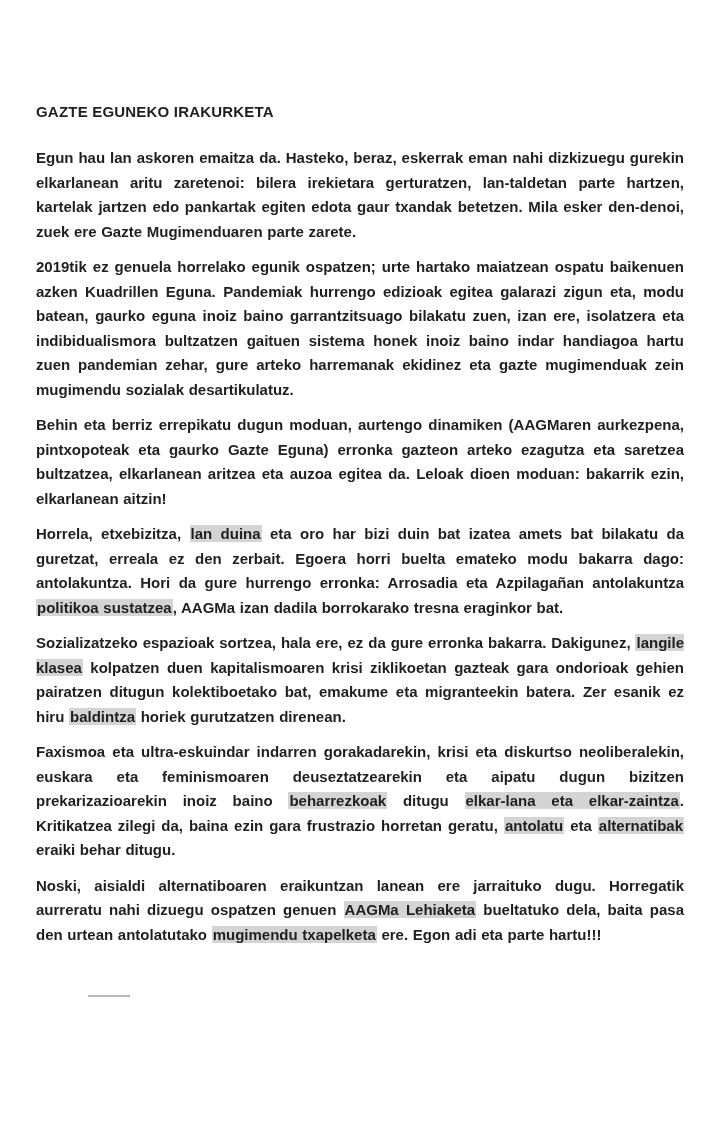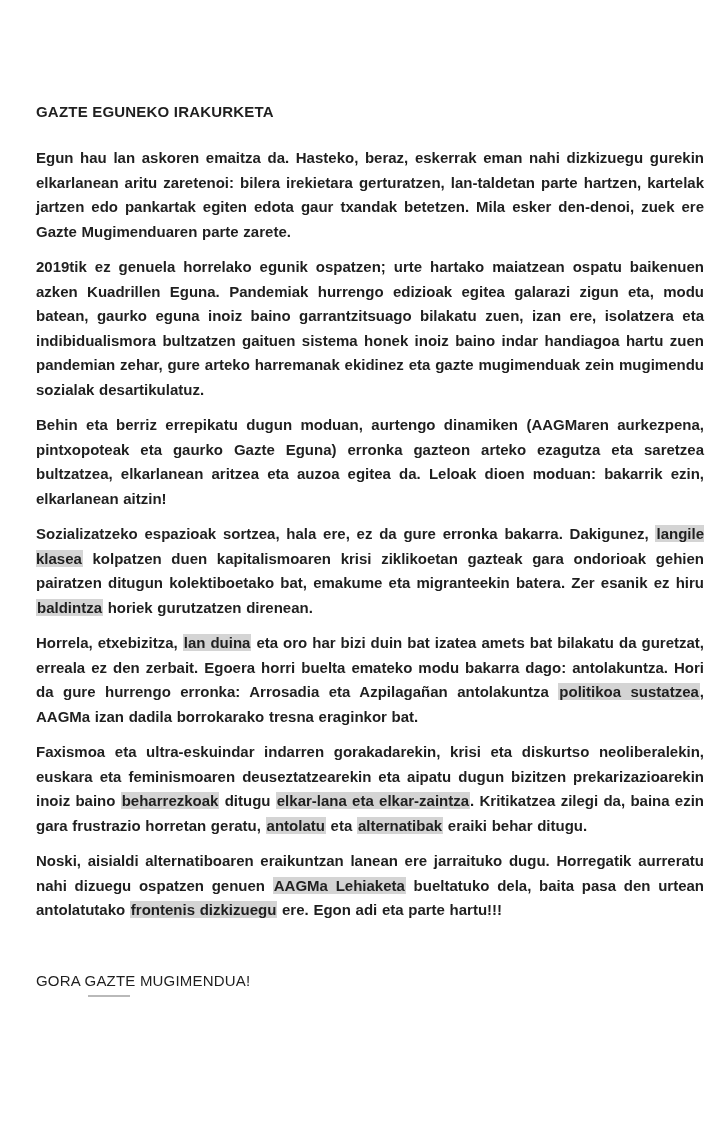--- a/index.html
+++ b/index.html
@@ -12,21 +12,21 @@
   body{
     width:720px;height:1133px;
     background:var(--page-bg);
     font-family:"Liberation Sans", sans-serif;
     color:var(--text-color);
     overflow:hidden;
   }
   .page{
     position:relative;
     width:720px;height:1000px;
-    padding:100px 16px 0 36px;
+    padding:100px 36px 0 36px;
     background:var(--page-bg);
   }
   .doc-title{
     font-size:15px;
     font-weight:700;
     line-height:24px;
     letter-spacing:0.2px;
     margin:0 0 22px 0;
   }
   .doc-paragraph{
@@ -60,22 +60,21 @@
 </head>
 <body>
 
 <div class="page">
   <h1 class="doc-title">GAZTE EGUNEKO IRAKURKETA</h1>
 
   <div class="doc-body">
       <p class="doc-paragraph">Egun hau lan askoren emaitza da. Hasteko, beraz, eskerrak eman nahi dizkizuegu gurekin elkarlanean aritu zaretenoi: bilera irekietara gerturatzen, lan-taldetan parte hartzen, kartelak jartzen edo pankartak egiten edota gaur txandak betetzen. Mila esker den-denoi, zuek ere Gazte Mugimenduaren parte zarete.</p>
       <p class="doc-paragraph">2019tik ez genuela horrelako egunik ospatzen; urte hartako maiatzean ospatu baikenuen azken Kuadrillen Eguna. Pandemiak hurrengo edizioak egitea galarazi zigun eta, modu batean, gaurko eguna inoiz baino garrantzitsuago bilakatu zuen, izan ere, isolatzera eta indibidualismora bultzatzen gaituen sistema honek inoiz baino indar handiagoa hartu zuen pandemian zehar, gure arteko harremanak ekidinez eta gazte mugimenduak zein mugimendu sozialak desartikulatuz.</p>
       <p class="doc-paragraph">Behin eta berriz errepikatu dugun moduan, aurtengo dinamiken  (AAGMaren aurkezpena, pintxopoteak eta gaurko Gazte Eguna) erronka gazteon arteko ezagutza eta saretzea bultzatzea, elkarlanean aritzea eta auzoa egitea da. Leloak dioen moduan: bakarrik ezin, elkarlanean aitzin!</p>
+      <p class="doc-paragraph">Horrela, etxebizitza, <mark>lan duina</mark> eta oro har bizi duin bat izatea amets bat bilakatu da guretzat, erreala ez den zerbait. Egoera horri buelta emateko modu bakarra dago: antolakuntza. Hori da gure hurrengo erronka: Arrosadia eta Azpilagañan antolakuntza <mark>politikoa sustatzea</mark>, AAGMa izan dadila borrokarako tresna eraginkor bat.</p>
       <p class="doc-paragraph">Sozializatzeko espazioak sortzea, hala ere, ez da gure erronka bakarra. Dakigunez, <mark>langile klasea</mark> kolpatzen duen kapitalismoaren krisi ziklikoetan gazteak gara ondorioak gehien pairatzen ditugun kolektiboetako bat, emakume eta migranteekin batera. Zer esanik ez hiru <mark>baldintza</mark> horiek gurutzatzen direnean.</p>
-      <p class="doc-paragraph">Horrela, etxebizitza, <mark>lan duina</mark> eta oro har bizi duin bat izatea amets bat bilakatu da guretzat, erreala ez den zerbait. Egoera horri buelta emateko modu bakarra dago: antolakuntza. Hori da gure hurrengo erronka: Arrosadia eta Azpilagañan antolakuntza <mark>politikoa sustatzea</mark>, AAGMa izan dadila borrokarako tresna eraginkor bat.</p>
       <p class="doc-paragraph">Faxismoa eta ultra-eskuindar indarren gorakadarekin, krisi eta diskurtso neoliberalekin, euskara eta feminismoaren deuseztatzearekin eta aipatu dugun bizitzen prekarizazioarekin inoiz baino <mark>beharrezkoak</mark> ditugu <mark>elkar-lana eta elkar-zaintza</mark>. Kritikatzea zilegi da, baina ezin gara frustrazio horretan geratu, <mark>antolatu</mark> eta <mark>alternatibak</mark> eraiki behar ditugu.</p>
-      <p class="doc-paragraph">Noski, aisialdi alternatiboaren eraikuntzan lanean ere jarraituko dugu. Horregatik aurreratu nahi dizuegu ospatzen genuen <mark>AAGMa Lehiaketa</mark> bueltatuko dela, baita pasa den urtean antolatutako <mark>frontenis dizkizuegu</mark> ere. Egon adi eta parte hartu!!!</p>
+      <p class="doc-paragraph">Noski, aisialdi alternatiboaren eraikuntzan lanean ere jarraituko dugu. Horregatik aurreratu nahi dizuegu ospatzen genuen <mark>AAGMa Lehiaketa</mark> bueltatuko dela, baita pasa den urtean antolatutako <mark>mugimendu txapelketa</mark> ere. Egon adi eta parte hartu!!!</p>
     </div>
 
-  <p class="doc-closing">GORA GAZTE MUGIMENDUA!</p>
 
   <div class="scan-artifact"></div>
 </div>
 
 </body></html>

